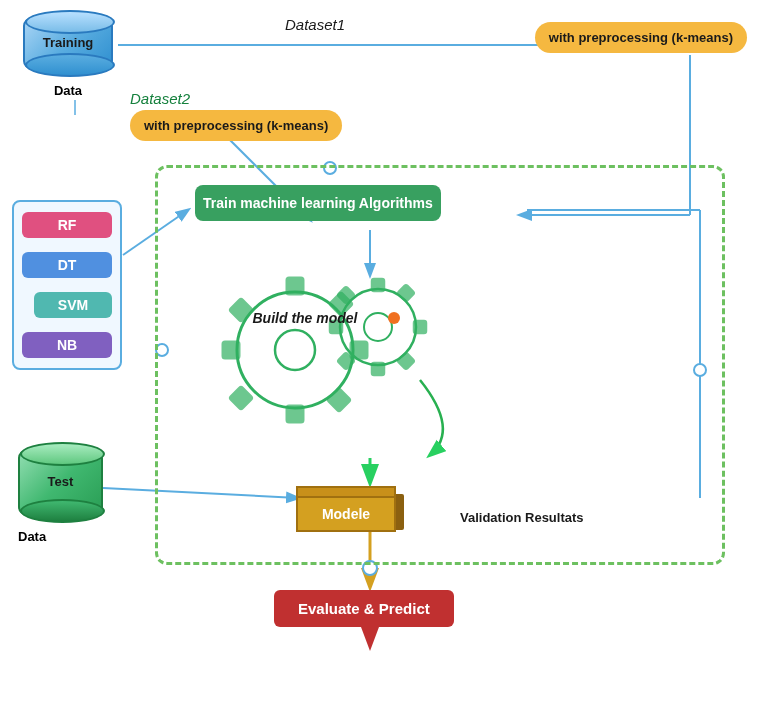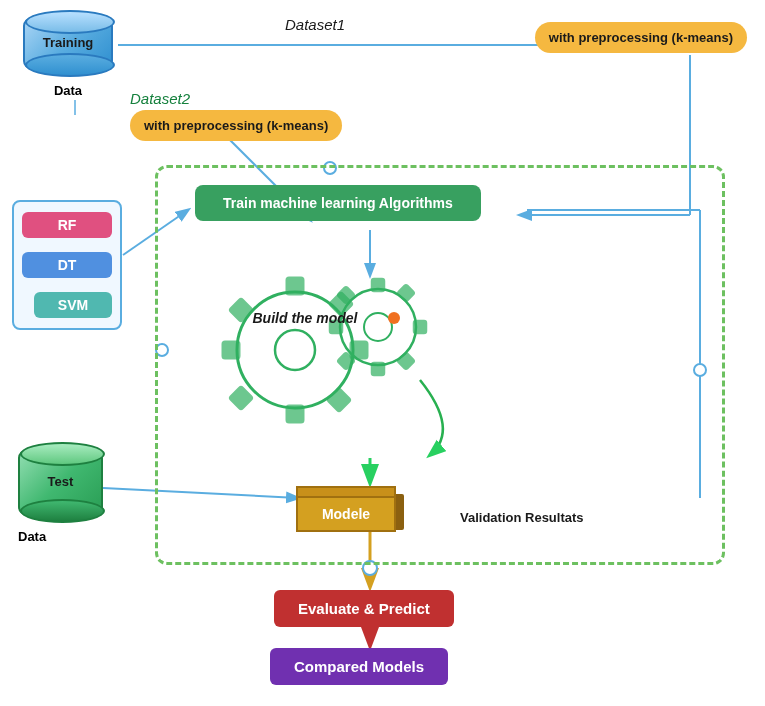--- a/index.html
+++ b/index.html
@@ -194,21 +194,21 @@
       background: transparent;
     }
 
     
     .train-ml-box {
       position: absolute;
       left: 195px;
       top: 185px;
       background: #38a060;
       border-radius: 8px;
-      padding: 10px 28px;
+      padding: 10px 8px;
       font-size: 14px;
       font-weight: bold;
       color: white;
       text-align: right;
     }
 
     
     .build-model-text {
       position: absolute;
       left: 250px;
@@ -372,20 +372,21 @@
   </div>
 
   <div class="preprocess-box2">
     <span>with preprocessing (k-means)</span>
   </div>
 
   <div class="algo-box">
     <div class="algo-item algo-rf">RF</div>
     <div class="algo-item algo-dt">DT</div>
     <div class="algo-item algo-svm">SVM</div>
+    <div class="algo-item algo-nb">NB</div>
   </div>
 
   <div class="main-dashed"></div>
 
   <div class="train-ml-box">
     <span>Train machine learning Algorithms</span>
   </div>
 
   <svg class="gear-svg" viewBox="0 0 240 200">
 
@@ -447,17 +448,14 @@
     <div class="test-cylinder">
       <span class="cylinder-label">Test</span>
     </div>
     <div style="margin-top:14px; font-weight:bold; font-size:13px;">Data</div>
   </div>
 
   <div class="evaluate-box">
     <span>Evaluate &amp; Predict</span>
   </div>
 
-  <div class="compared-box">
-    <span>Compared Models</span>
-  </div>
 
 </div>
 
 </body></html>

